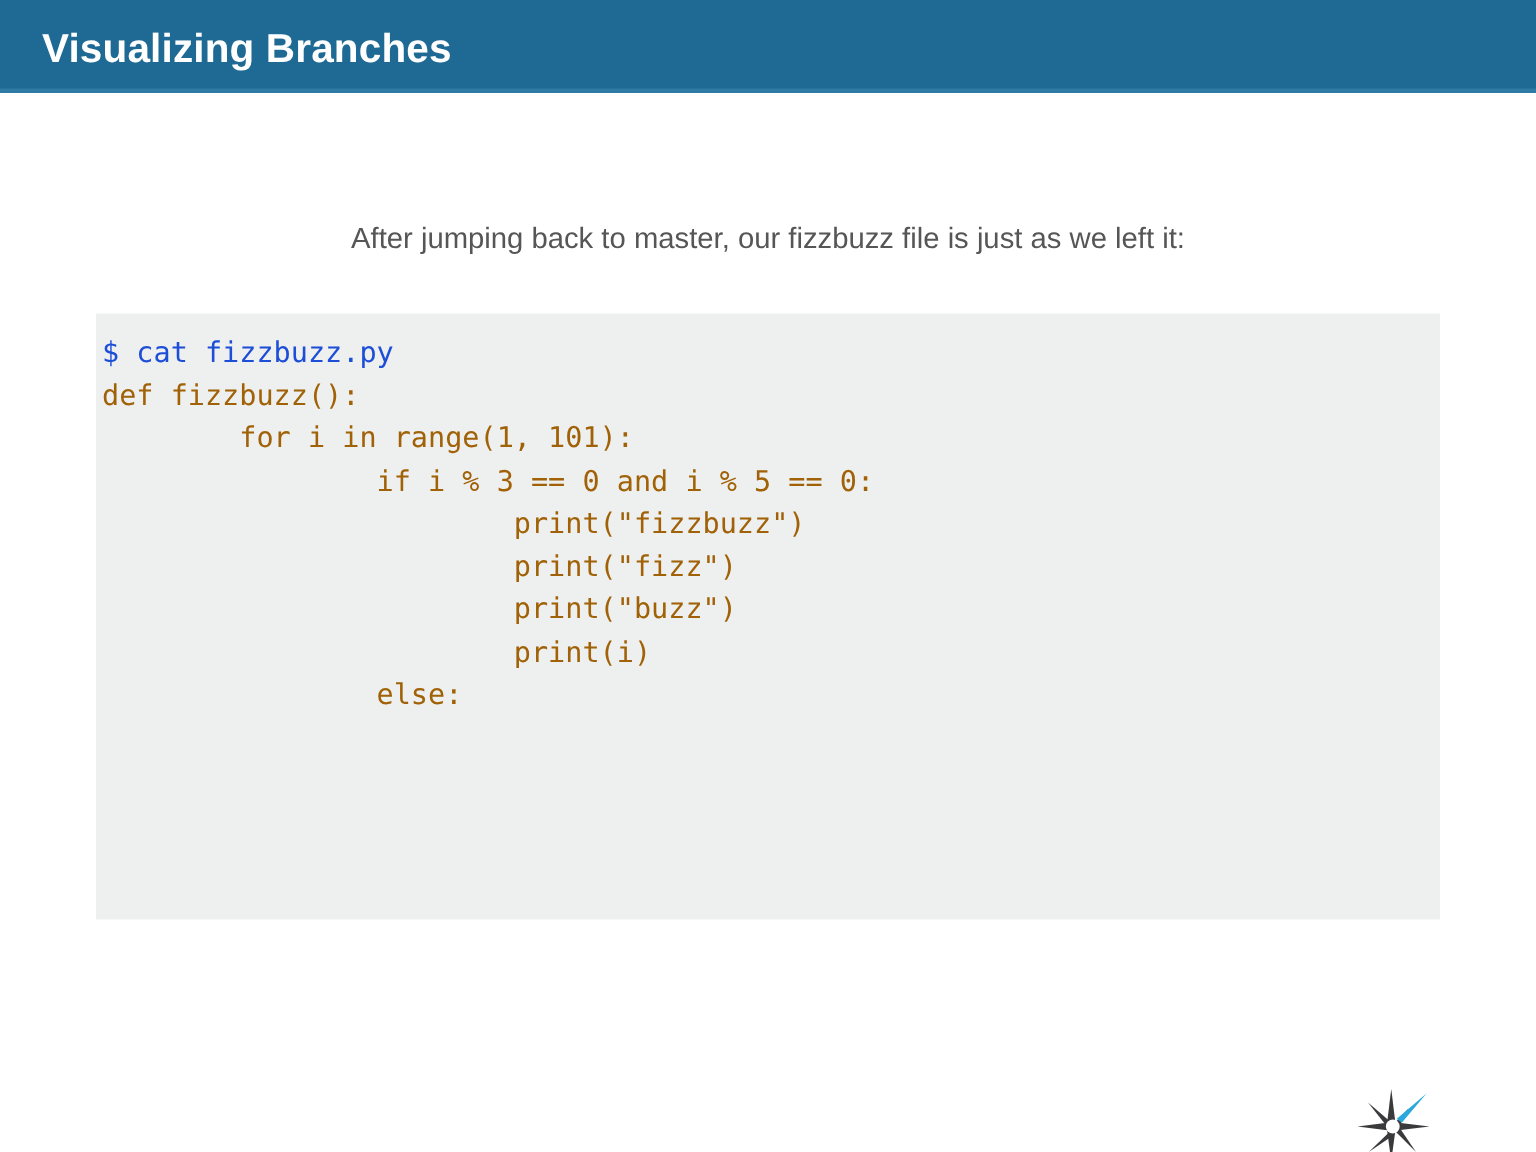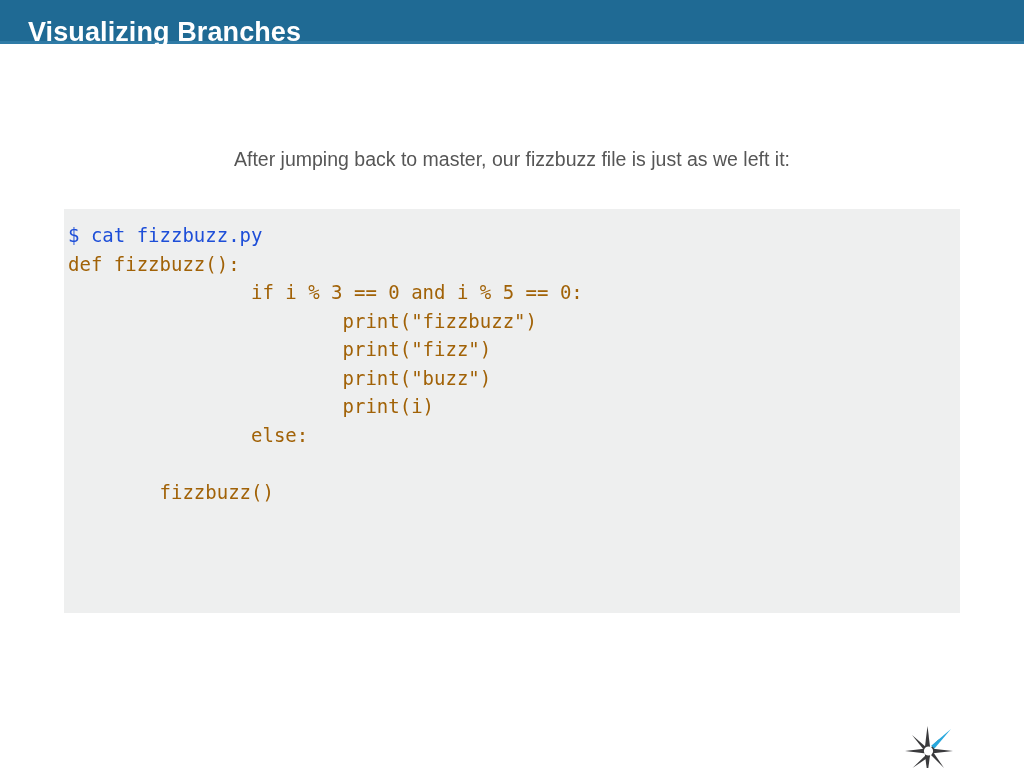--- a/index.html
+++ b/index.html
@@ -14,21 +14,21 @@
     overflow: hidden;
     position: relative;
   }
 
   
   .slide-header {
     position: absolute;
     left: 0;
     top: 0;
     width: 1024px;
-    height: 44px;
+    height: 62px;
     background: #1f6a94;
     border-bottom: 3px solid #2f7ba6;
     box-sizing: border-box;
   }
   .slide-title {
     position: absolute;
     left: 28px;
     top: 17px;
     color: #ffffff;
     font-size: 27px;
@@ -106,28 +106,28 @@
   <div class="slide-title">Visualizing Branches</div>
 </div>
 
 <div class="slide-body">
 
   <div class="caption">After jumping back to master, our fizzbuzz file is just as we left it:</div>
 
   <div class="code-block">
     <div class="code-line cmd">$ cat fizzbuzz.py</div>
     <div class="code-line">def fizzbuzz():</div>
+    <div class="code-line">        for i in range(1, 101):</div>
     <div class="code-line">                if i % 3 == 0 and i % 5 == 0:</div>
     <div class="code-line">                        print("fizzbuzz")</div>
     <div class="code-line">                        print("fizz")</div>
     <div class="code-line">                        print("buzz")</div>
     <div class="code-line">                        print(i)</div>
     <div class="code-line">                else:</div>
     <div class="code-line blank"> </div>
-    <div class="code-line">        fizzbuzz()</div>
   </div>
 
   <div class="logo">
     <svg width="56" height="56" viewBox="0 0 56 56" xmlns="http://www.w3.org/2000/svg">
 
       <g fill="#3a3a3c">
 
         <polygon points="24.5,2 27.2,24 21.8,24"></polygon>
 
         <polygon points="24.5,50 27.2,30 21.8,30"></polygon>

